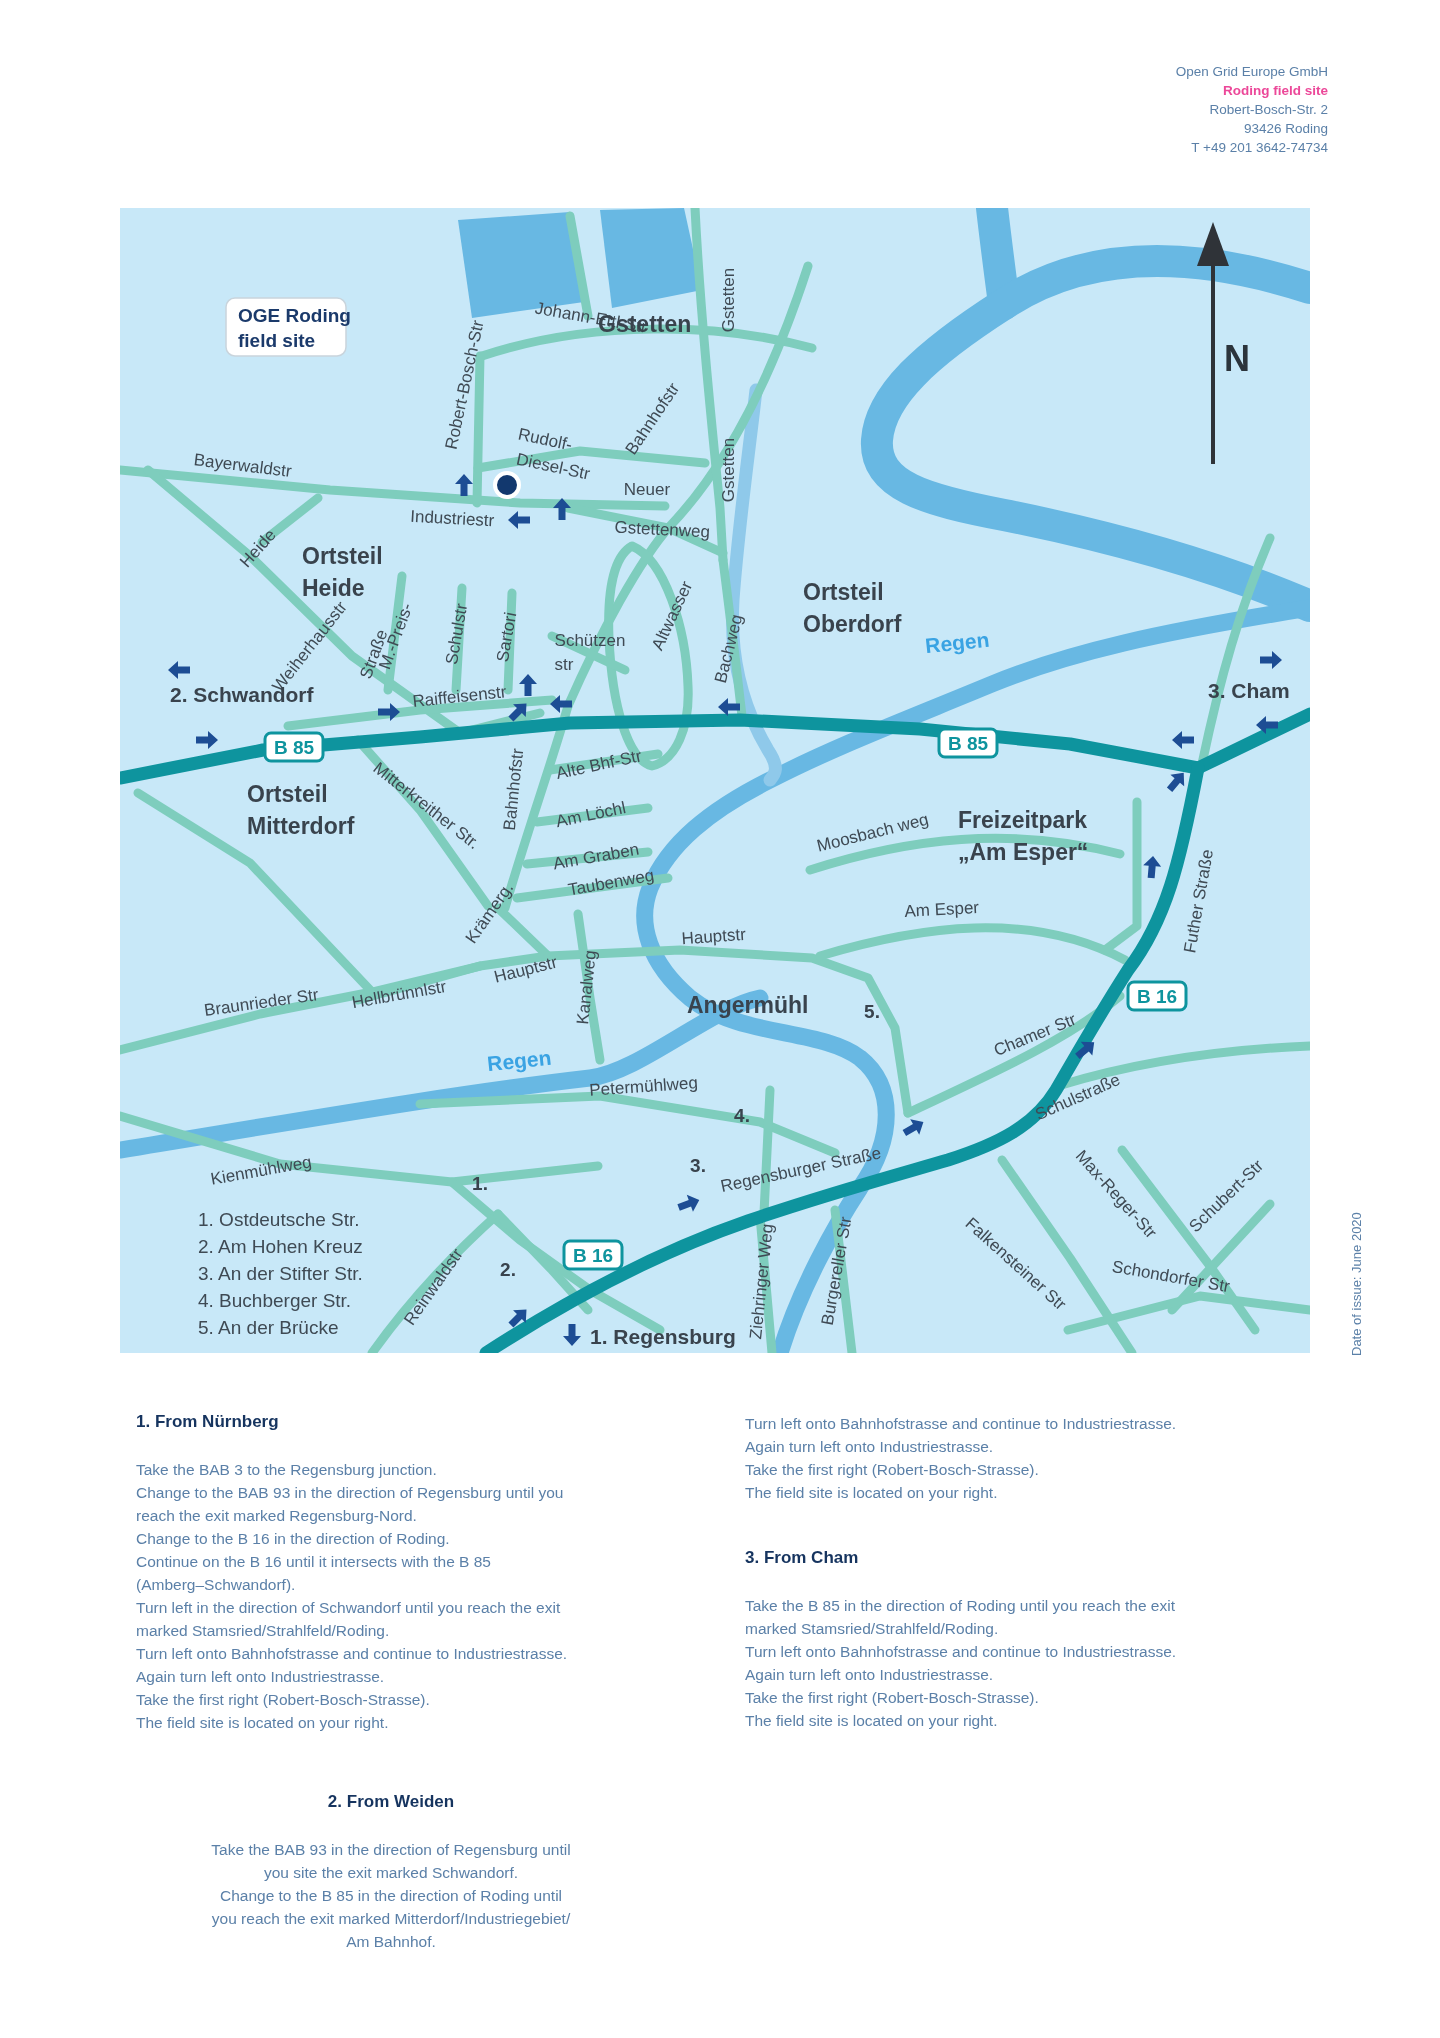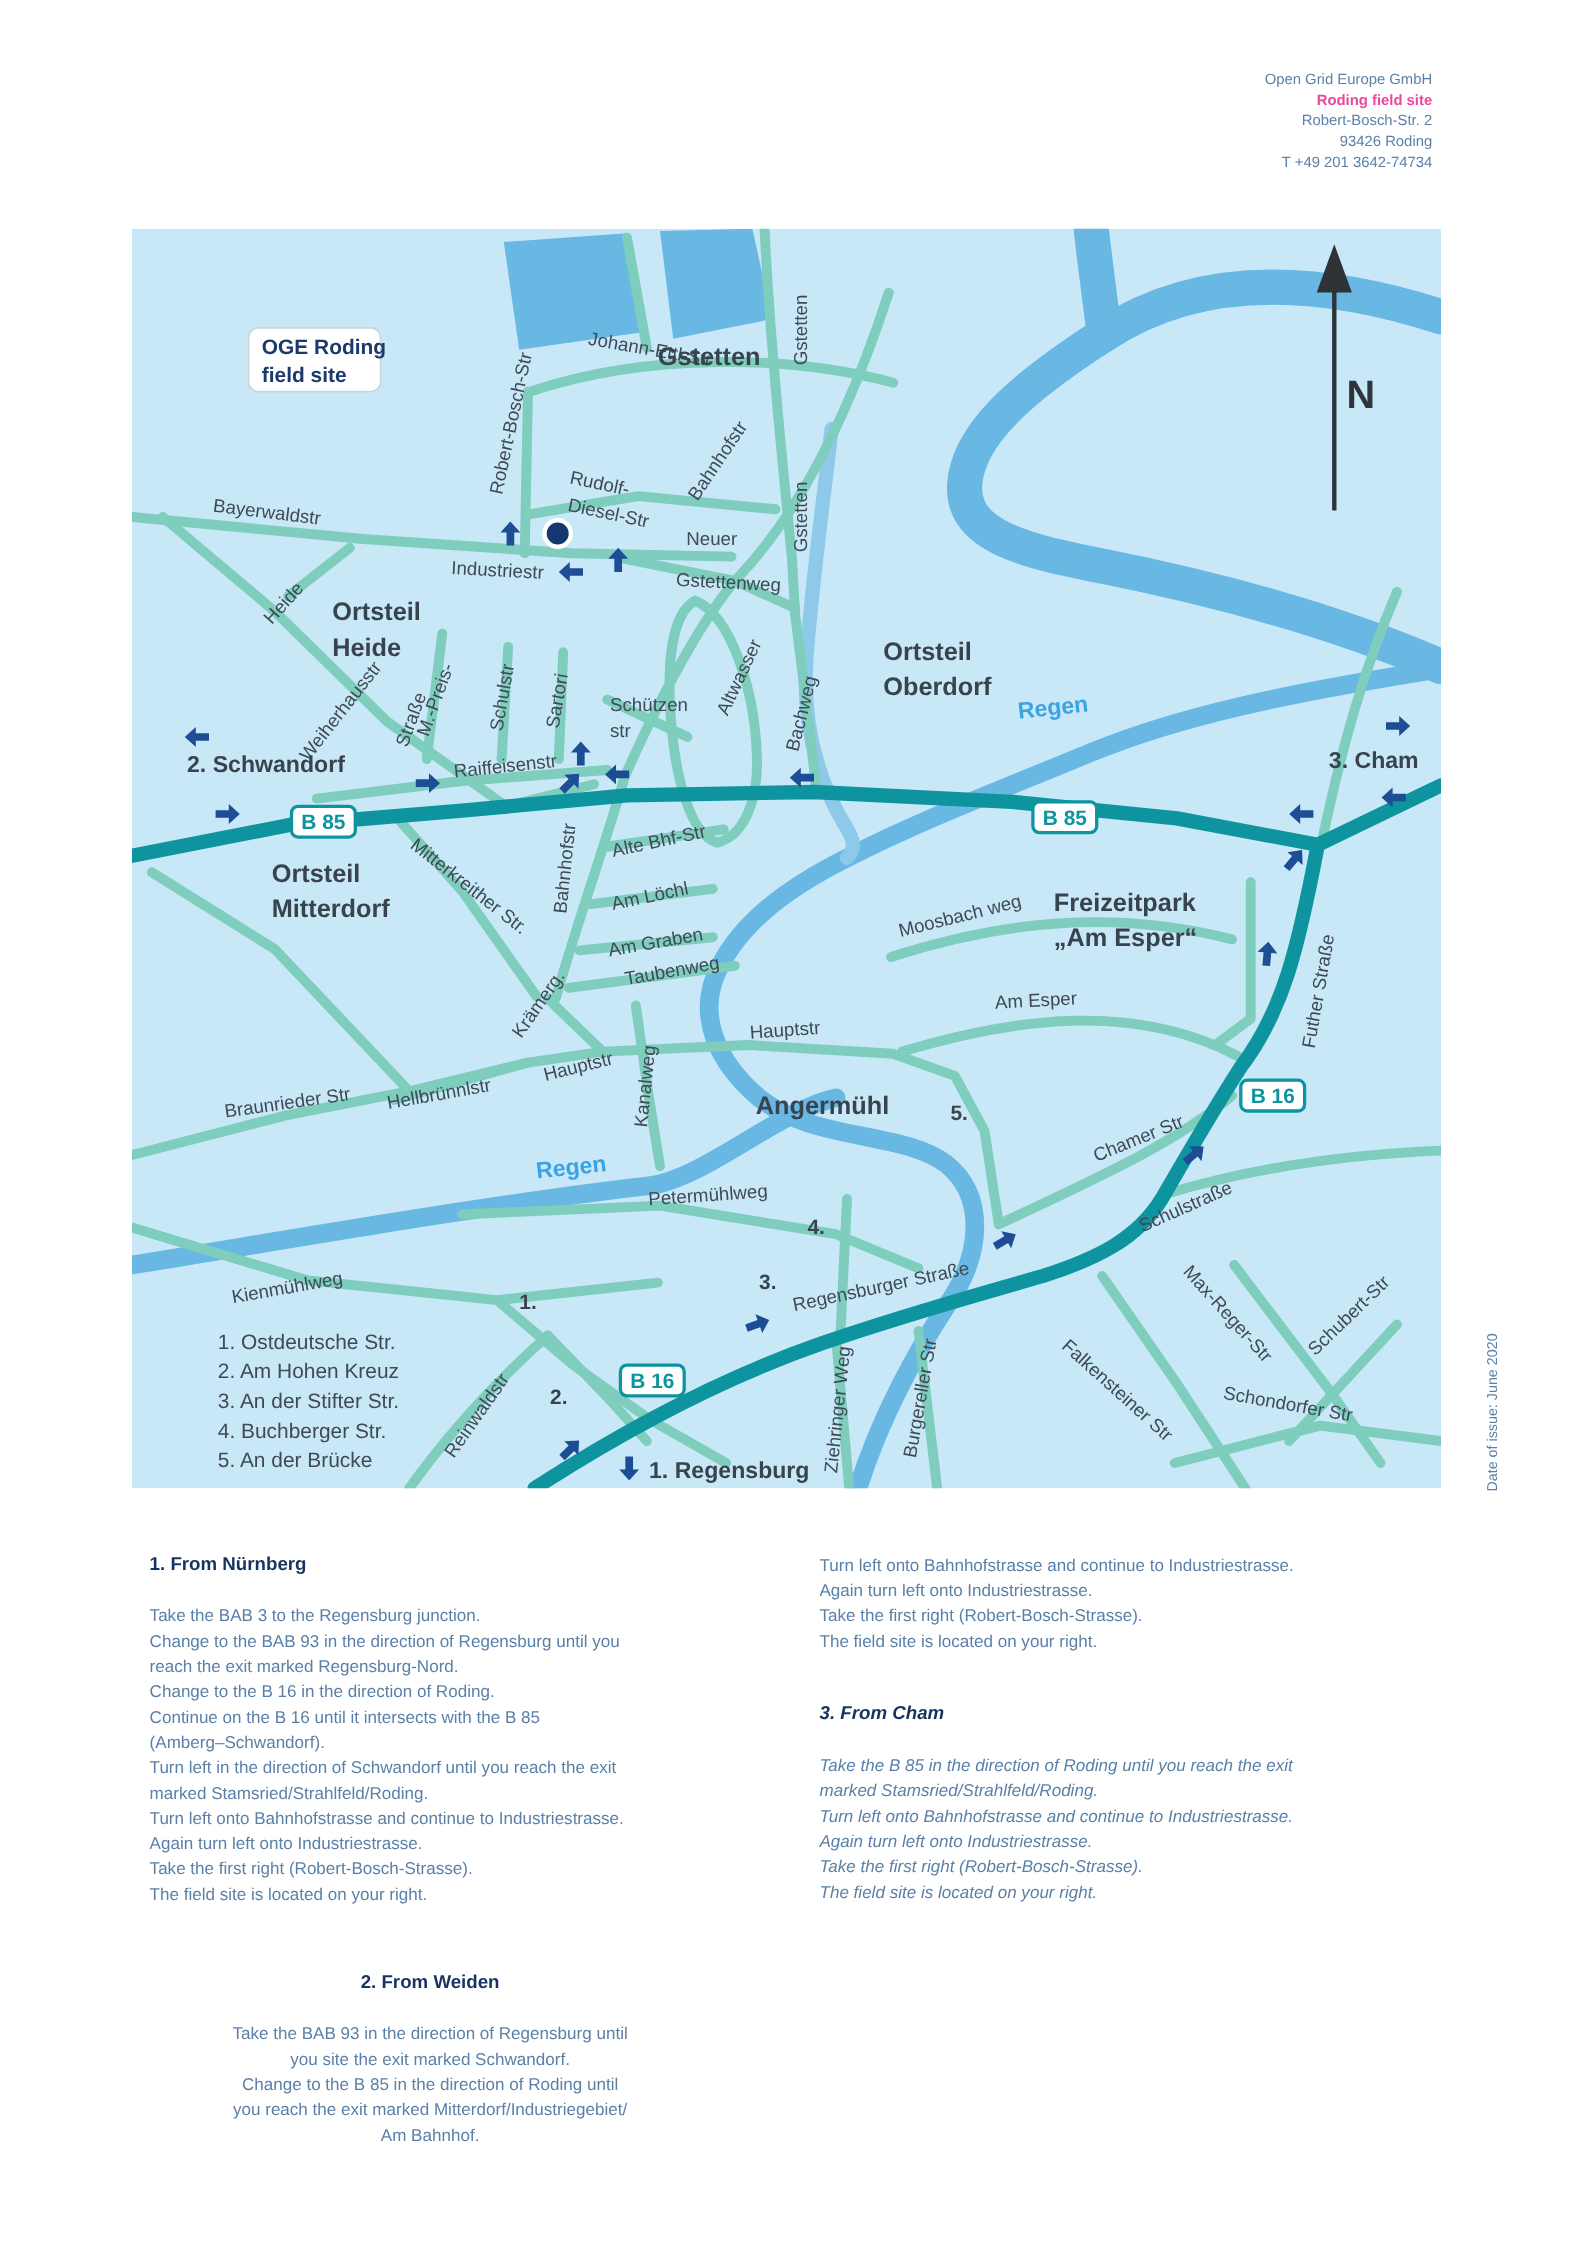--- a/index.html
+++ b/index.html
@@ -1,20 +1,20 @@
 <!DOCTYPE html>
 <html><head>
 <meta charset="utf-8">
 <style>
   html,body{margin:0;padding:0;background:#fff;}
   .page{position:relative;width:1440px;height:2038px;background:#ffffff;overflow:hidden;
         font-family:"Liberation Sans",sans-serif;}
   
   .logo{position:absolute;left:118px;top:55px;width:230px;height:100px;}
-  .address{position:absolute;right:138px;top:62px;text-align:right;font-size:13.5px;
+  .address{position:absolute;right:112px;top:62px;text-align:right;font-size:13.5px;
            line-height:19px;color:#5b80a8;}
   .addr-bold{font-weight:bold;color:#ec4899;}
   
   .map-wrap{position:absolute;left:120px;top:208px;width:1190px;height:1145px;}
   #map{display:block;width:1190px;height:1145px;}
   #map text{font-family:"Liberation Sans",sans-serif;}
   .mapbg{fill:#c8e8f8;}
   .minor{stroke:#7ecdbd;stroke-width:9;fill:none;stroke-linecap:round;stroke-linejoin:round;}
   .major{stroke:#0e949e;stroke-width:13;fill:none;stroke-linecap:round;stroke-linejoin:round;}
   .water{fill:none;stroke:#68b8e3;stroke-linecap:round;}
@@ -38,21 +38,21 @@
   .north-head{fill:#2f3338;}
   
   .issue-date{position:absolute;left:1349px;top:1356px;transform:rotate(-90deg);
               transform-origin:0 0;font-size:13px;color:#5b80a8;white-space:nowrap;}
   
   .col{position:absolute;top:1412px;width:510px;font-size:15.5px;line-height:23px;color:#5b80a8;}
   .col-left{left:136px;}
   .col-right{left:745px;}
   .sec-title{font-size:17px;font-weight:bold;color:#16345f;margin:0 0 26px 0;line-height:20px;}
   .sec-gap{margin-top:58px;text-align:center;}
-  .sec-gap2{margin-top:44px;font-style:italic;}
+  .sec-gap2{margin-top:44px;}
   .dline{min-height:23px;}
 </style>
 </head>
 <body>
 
 <div class="page">
 
 
   <div class="address">
     <div>Open Grid Europe GmbH</div>

